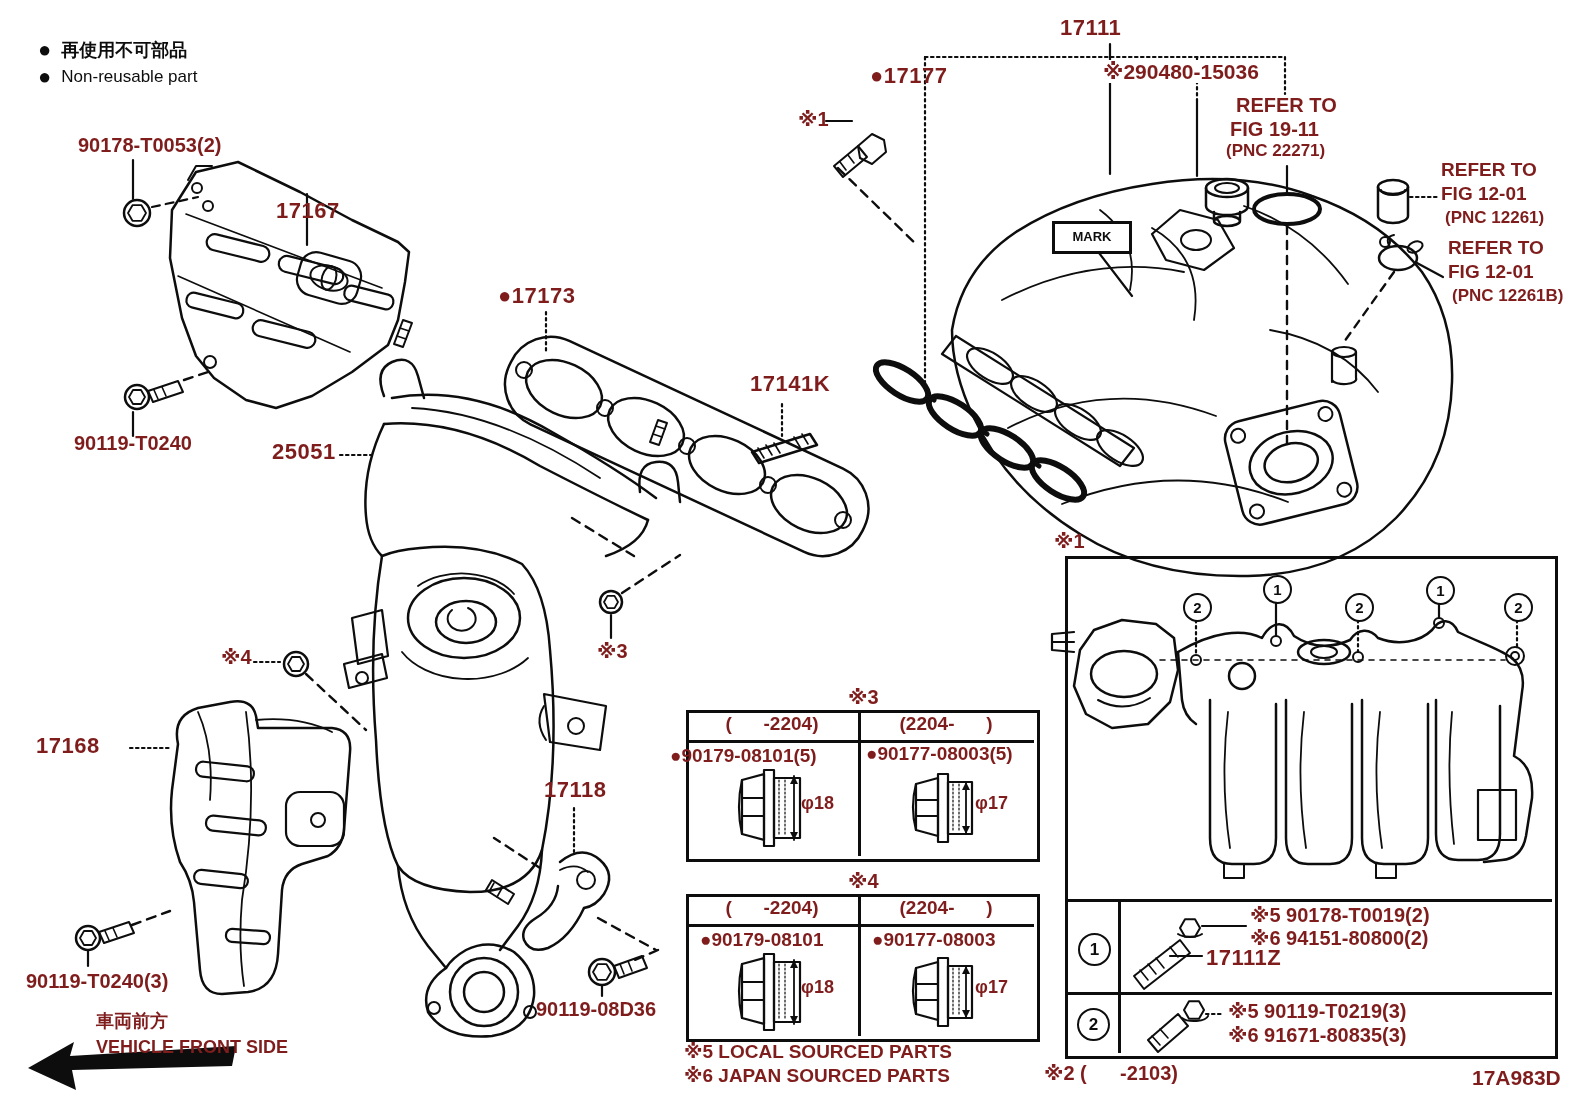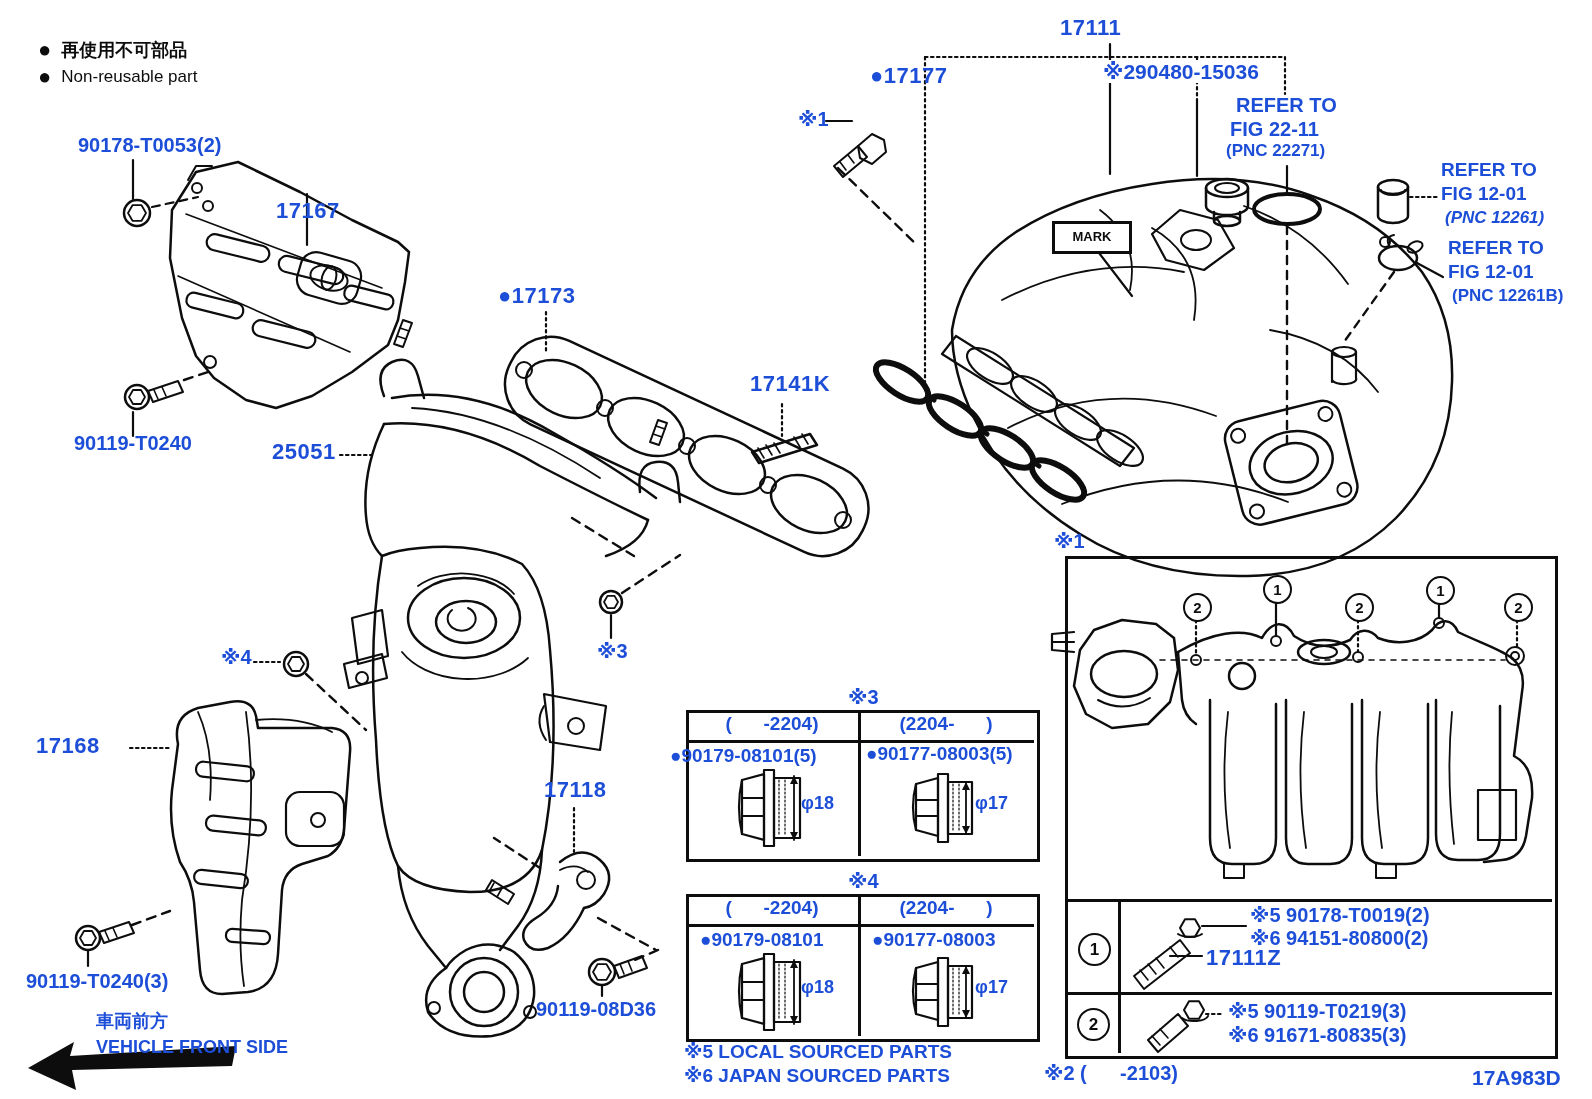--- a/index.html
+++ b/index.html
@@ -1,19 +1,19 @@
 <!DOCTYPE html>
 <html><head>
 <meta charset="utf-8">
 <style>
   html,body{margin:0;padding:0;background:#ffffff;}
   #canvas{position:relative;width:1592px;height:1099px;background:#fff;overflow:hidden;
           font-family:"Liberation Sans","DejaVu Sans",sans-serif;color:#0d0d0d;}
   svg{position:absolute;left:0;top:0;}
-  .lbl{position:absolute;font-weight:700;white-space:nowrap;color:#1d4ed8;line-height:1.1;}
+  .lbl{position:absolute;font-weight:700;white-space:nowrap;color:#7f1d1d;line-height:1.1;}
   .pre{white-space:pre;}.s17{font-size:17px}.s18{font-size:18px}.s19{font-size:19px}
   .s20{font-size:20px}.s21{font-size:21px}.s22{font-size:22px;letter-spacing:.5px}
   .bgw{background:#fff;padding:0 3px;}
   .ctr{text-align:center;}
   .mark-box{position:absolute;left:1052px;top:221px;width:74px;height:27px;border:3px solid #0d0d0d;
             text-align:center;font-weight:700;font-size:13px;line-height:26px;background:#fff;}
   .box{position:absolute;border:3px solid #0d0d0d;}
   .hline,.vline{position:absolute;background:#0d0d0d;}
   .callout{position:absolute;width:25px;height:25px;border:2.5px solid #0d0d0d;border-radius:50%;
            text-align:center;line-height:25px;font-weight:700;font-size:15px;background:#fff;}
@@ -350,26 +350,26 @@
 
 <div class="lbl s20" style="left:78px;top:134px;">90178-T0053(2)</div>
 <div class="lbl s22" style="left:276px;top:168px;margin-top:31px;">17167</div>
 <div class="lbl s22" style="left:498px;top:284px;">●17173</div>
 <div class="lbl s22" style="left:870px;top:64px;">●17177</div>
 <div class="lbl s20" style="left:798px;top:108px;">※1</div>
 <div class="lbl s22" style="left:1060px;top:16px;">17111</div>
 <div class="lbl s21 bgw" style="left:1100px;top:60px;">※290480-15036</div>
 
 <div class="lbl s20" style="left:1236px;top:94px;">REFER TO</div>
-<div class="lbl s20" style="left:1230px;top:118px;">FIG 22-11</div>
+<div class="lbl s20" style="left:1230px;top:118px;">FIG 19-11</div>
 <div class="lbl s17" style="left:1226px;top:142px;">(PNC 22271)</div>
 
 <div class="lbl s19" style="left:1441px;top:160px;">REFER TO</div>
 <div class="lbl s19" style="left:1441px;top:184px;">FIG 12-01</div>
-<div class="lbl s17" style="left:1445px;top:209px;font-style:italic;">(PNC 12261)</div>
+<div class="lbl s17" style="left:1445px;top:209px;">(PNC 12261)</div>
 
 <div class="lbl s19" style="left:1448px;top:238px;">REFER TO</div>
 <div class="lbl s19" style="left:1448px;top:262px;">FIG 12-01</div>
 <div class="lbl s17" style="left:1452px;top:287px;">(PNC 12261B)</div>
 
 <div class="mark-box">MARK</div>
 
 <div class="lbl s22" style="left:750px;top:372px;">17141K</div>
 <div class="lbl s22" style="left:272px;top:440px;">25051</div>
 <div class="lbl s20" style="left:74px;top:432px;">90119-T0240</div>

